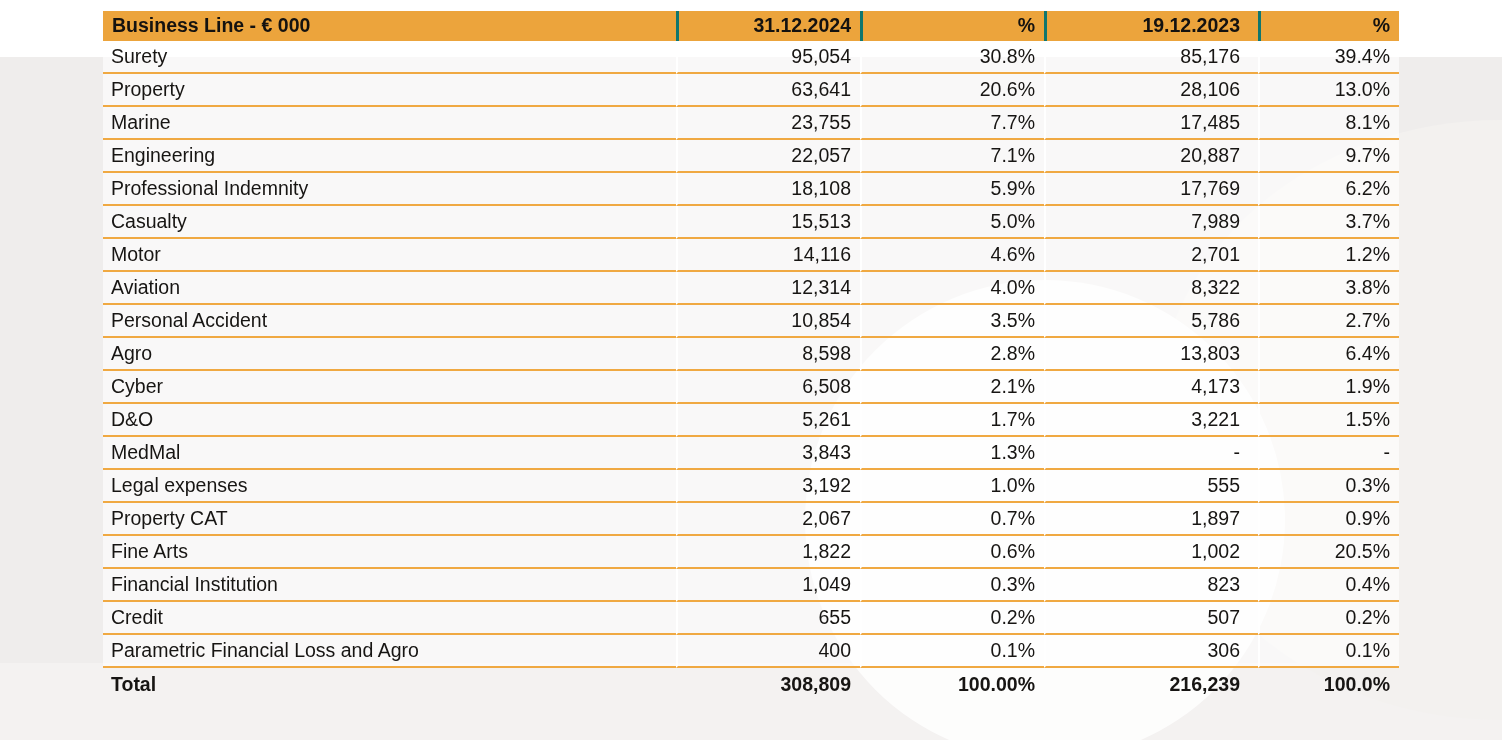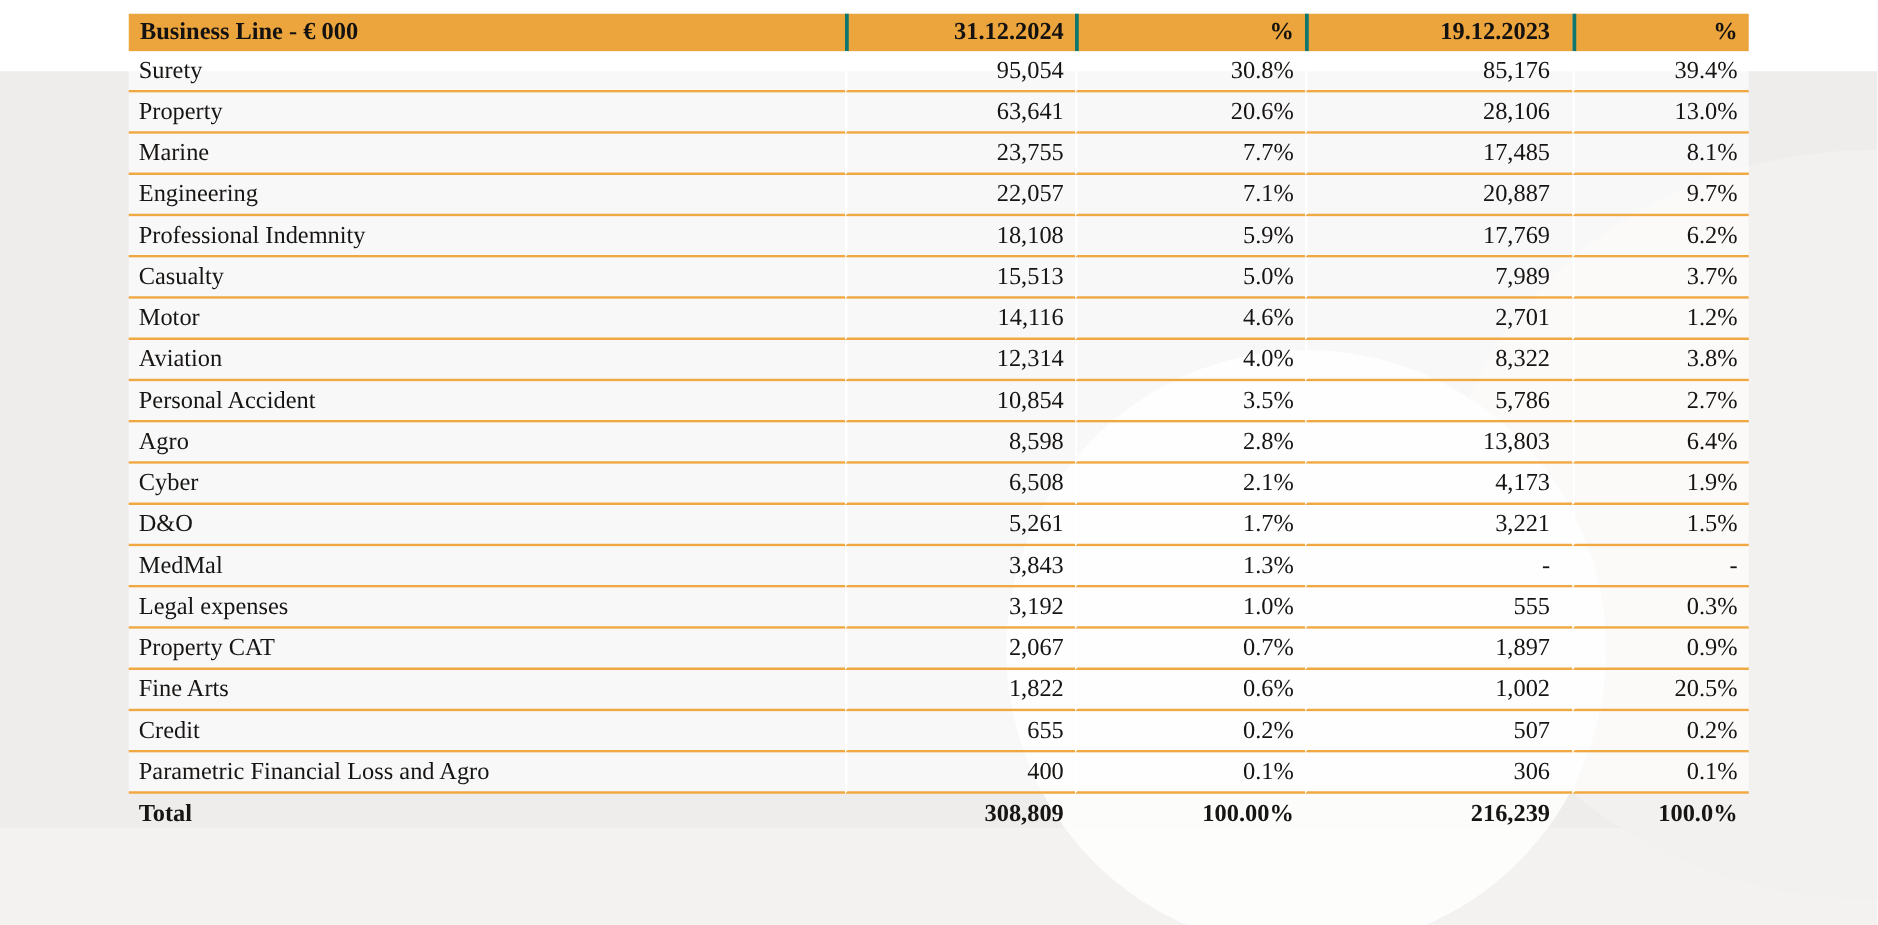--- a/index.html
+++ b/index.html
@@ -1,18 +1,18 @@
 <!DOCTYPE html>
 <html><head>
 <meta charset="utf-8">
 <style>
   html,body{margin:0;padding:0;}
   .stage{
     position:relative;width:1502px;height:740px;overflow:hidden;
-    background:#ffffff;font-family:Liberation Serif, serif;color:#171513;
+    background:#ffffff;font-family:Liberation Sans, sans-serif;color:#171513;
   }
   .band-mid{position:absolute;left:0;top:57px;width:1502px;height:606px;background:#efedec;}
   .band-bottom{position:absolute;left:0;top:663px;width:1502px;height:77px;background:#f4f2f1;}
   .watermark{position:absolute;left:0;top:0;width:1502px;height:740px;}
   table.biz{
     position:absolute;left:103px;top:11px;width:1296px;
     border-collapse:separate;border-spacing:0;table-layout:fixed;
   }
   table.biz th,table.biz td{
     box-sizing:border-box;white-space:nowrap;vertical-align:middle;
@@ -172,20 +172,27 @@
           <td>0.9%</td>
         </tr>
         <tr>
           <td>Fine Arts</td>
           <td>1,822</td>
           <td>0.6%</td>
           <td>1,002</td>
           <td>20.5%</td>
         </tr>
         <tr>
+          <td>Financial Institution</td>
+          <td>1,049</td>
+          <td>0.3%</td>
+          <td>823</td>
+          <td>0.4%</td>
+        </tr>
+        <tr>
           <td>Credit</td>
           <td>655</td>
           <td>0.2%</td>
           <td>507</td>
           <td>0.2%</td>
         </tr>
         <tr>
           <td>Parametric Financial Loss and Agro</td>
           <td>400</td>
           <td>0.1%</td>

